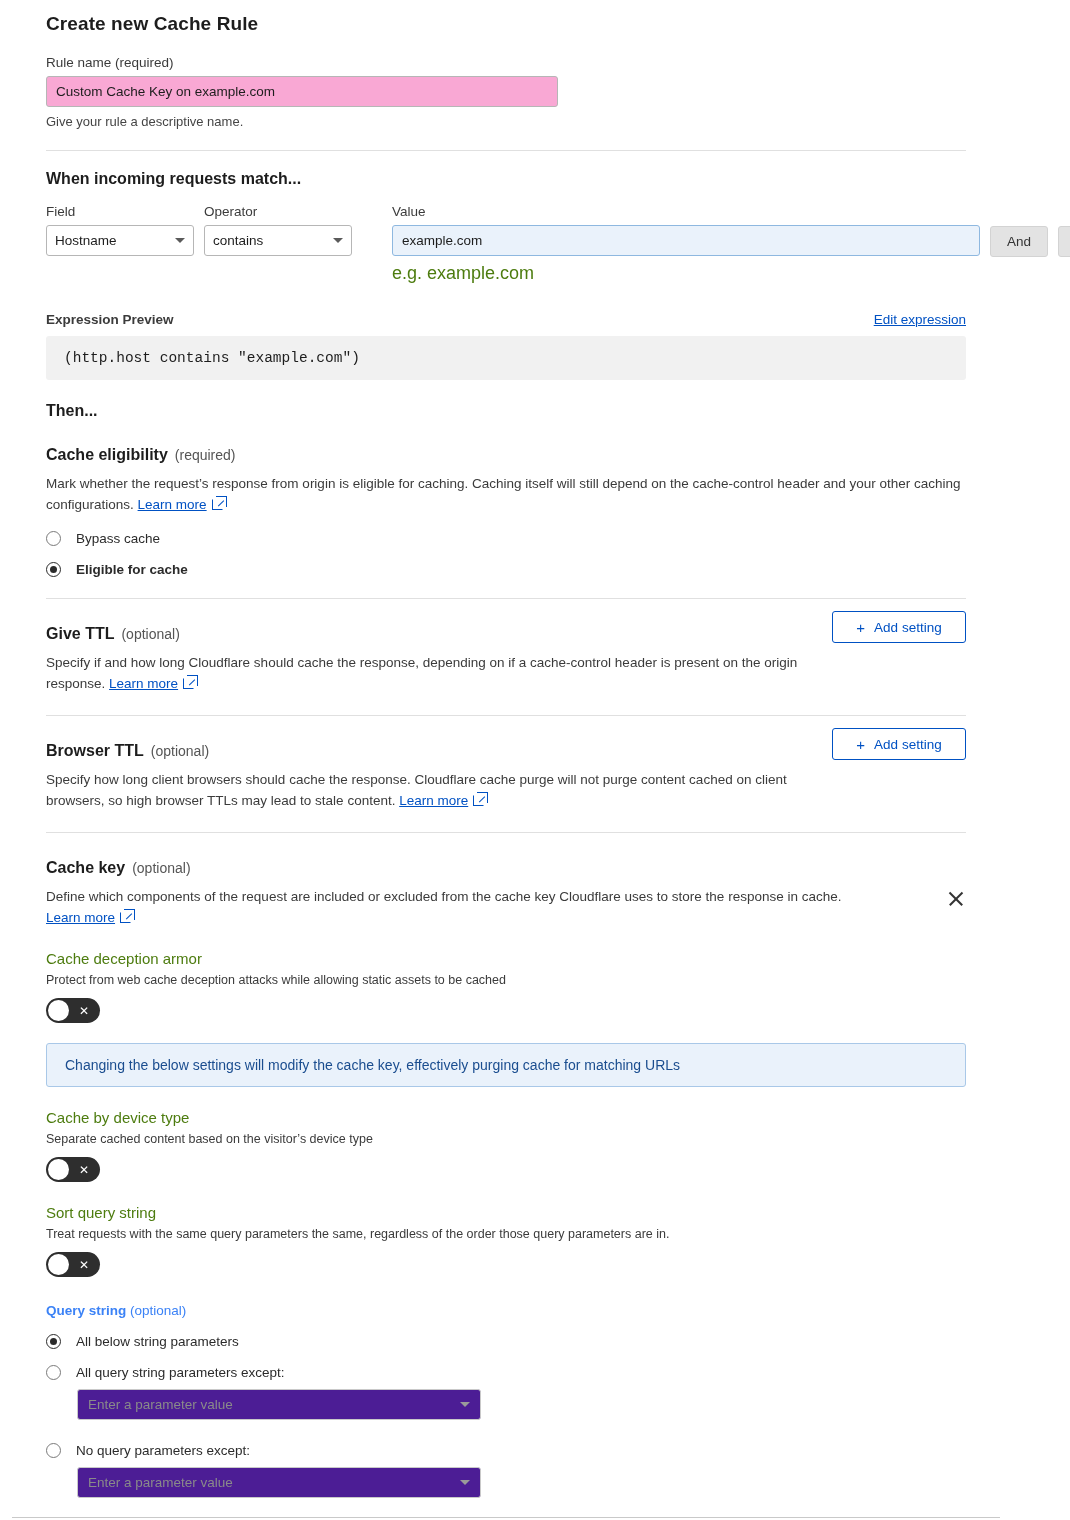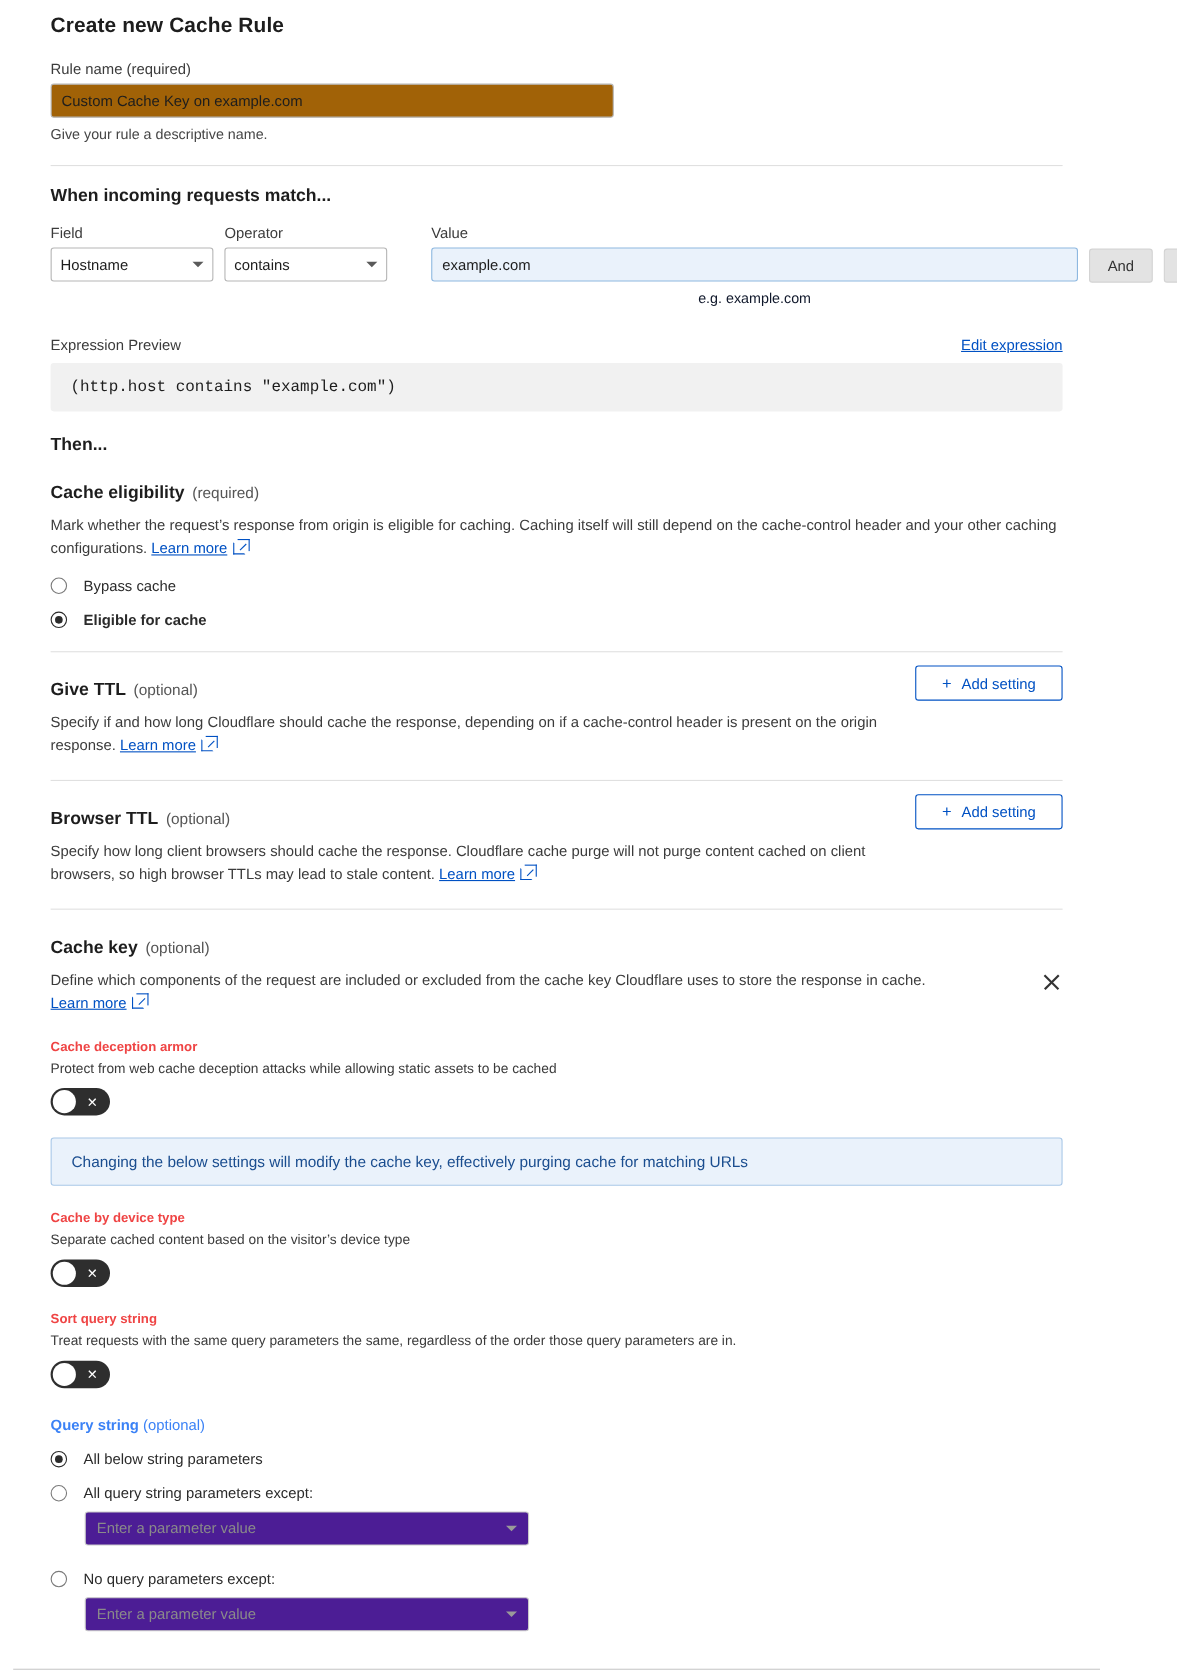--- a/index.html
+++ b/index.html
@@ -32,21 +32,21 @@
   }
   .text-input {
     width: 512px;
     height: 31px;
     border: 1px solid #b6b6b6;
     border-radius: 3px;
     padding: 0 9px;
     font-size: 13.5px;
     color: #1d1d1d;
     font-family: "Liberation Sans", sans-serif;
-    background: #a16207;
+    background: #f9a8d4;
     display: flex;
     align-items: center;
   }
   .hint {
     font-size: 13px;
     color: #454545;
     margin-top: 7px;
   }
   .divider {
     border: 0;
@@ -97,45 +97,44 @@
     border: 1px solid #8eb8e0;
     border-radius: 3px;
     background: #eaf2fb;
     display: flex;
     align-items: center;
     padding: 0 9px;
     font-size: 13.5px;
     color: #1d1d1d;
   }
   .value-hint {
-    font-size: 13px;
-    color: #0f172a;
+    font-size: 18px;
+    color: #4d7c0f;
     margin-top: 7px;
-    text-align: center;
   }
   .btn-grey {
     min-width: 58px;
     height: 31px;
     border: 1px solid #d3d3d3;
     background: #e3e3e3;
     border-radius: 3px;
     font-size: 13.5px;
     color: #333;
     display: flex;
     align-items: center;
     justify-content: center;
     cursor: pointer;
   }
   .expr-row {
     display: flex;
     justify-content: space-between;
     align-items: baseline;
     margin-top: 28px;
   }
-  .expr-label { font-size: 13.5px; color: #3b3b3b; }
+  .expr-label { font-size: 13.5px; color: #3b3b3b; font-weight: bold; }
   .link { color: #0051c3; text-decoration: underline; font-size: 13.5px; cursor: pointer; }
   .expr-box {
     margin-top: 9px;
     background: #f1f1f1;
     border-radius: 3px;
     padding: 14px 18px;
     font-family: "Liberation Mono", monospace;
     font-size: 14.5px;
     color: #1d1d1d;
   }
@@ -244,23 +243,23 @@
   .close-x::before, .close-x::after {
     content: "";
     position: absolute;
     left: 1px; top: 9px;
     width: 18px; height: 1.6px;
     background: #333;
   }
   .close-x::before { transform: rotate(45deg); }
   .close-x::after  { transform: rotate(-45deg); }
   .toggle-head {
-    font-size: 12px;
-    font-weight: bold;
-    color: #ef4444;
+    font-size: 15px;
+    font-weight: normal;
+    color: #4d7c0f;
     margin-top: 22px;
   }
   .toggle-desc {
     font-size: 12.5px;
     color: #3b3b3b;
     margin-top: 6px;
   }
   .toggle {
     margin-top: 11px;
     width: 54px; height: 25px;

